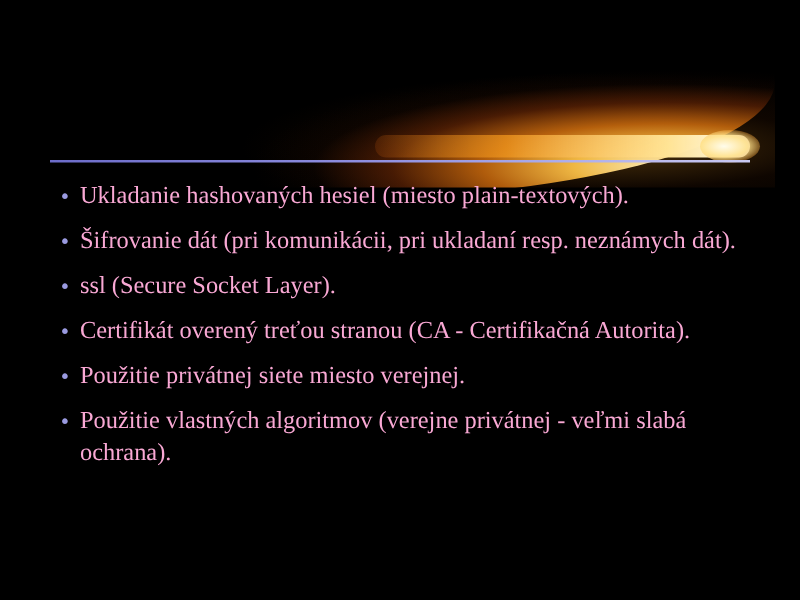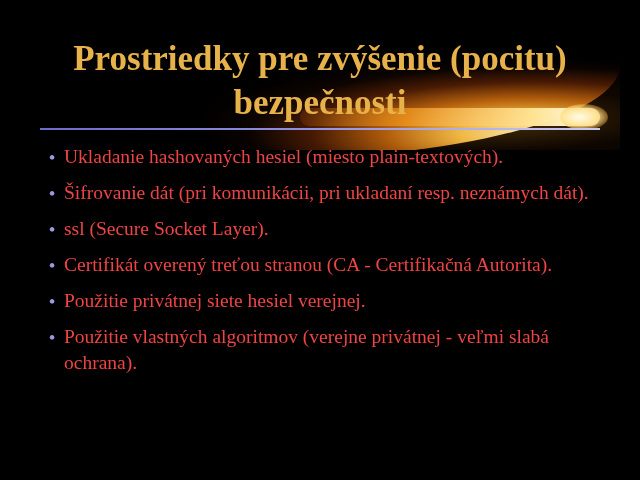--- a/index.html
+++ b/index.html
@@ -106,41 +106,37 @@
   .bullet-mark {
     flex: 0 0 24px;
     color: #9a9ae0;
     font-size: 19px;
     line-height: 26px;
     text-align: center;
     padding-top: 1px;
   }
   .bullet-text {
     flex: 1 1 auto;
-    color: #ef4444;
+    color: #f9a8d4;
     font-size: 19.5px;
     line-height: 26px;
   }
 </style>
 </head>
 <body>
 
 <div id="slide">
 
   <div class="flame-wrap">
     <div class="flame-glow"></div>
     <div class="flame-body"></div>
     <div class="flame-core"></div>
     <div class="flame-tip"></div>
   </div>
 
-  <h1 class="title">
-    <span class="line">Prostriedky pre zvýšenie (pocitu)</span>
-    <span class="line">bezpečnosti</span>
-  </h1>
 
   <div class="rule"></div>
 
   <div class="body">
 
     <div class="bullet-row">
       <span class="bullet-mark">•</span>
       <span class="bullet-text">Ukladanie hashovaných hesiel (miesto plain-textových).</span>
     </div>
 
@@ -154,21 +150,21 @@
       <span class="bullet-text">ssl (Secure Socket Layer).</span>
     </div>
 
     <div class="bullet-row">
       <span class="bullet-mark">•</span>
       <span class="bullet-text">Certifikát overený treťou stranou (CA - Certifikačná Autorita).</span>
     </div>
 
     <div class="bullet-row">
       <span class="bullet-mark">•</span>
-      <span class="bullet-text">Použitie privátnej siete hesiel verejnej.</span>
+      <span class="bullet-text">Použitie privátnej siete miesto verejnej.</span>
     </div>
 
     <div class="bullet-row">
       <span class="bullet-mark">•</span>
       <span class="bullet-text">Použitie vlastných algoritmov (verejne privátnej - veľmi slabá ochrana).</span>
     </div>
 
   </div>
 </div>
 

